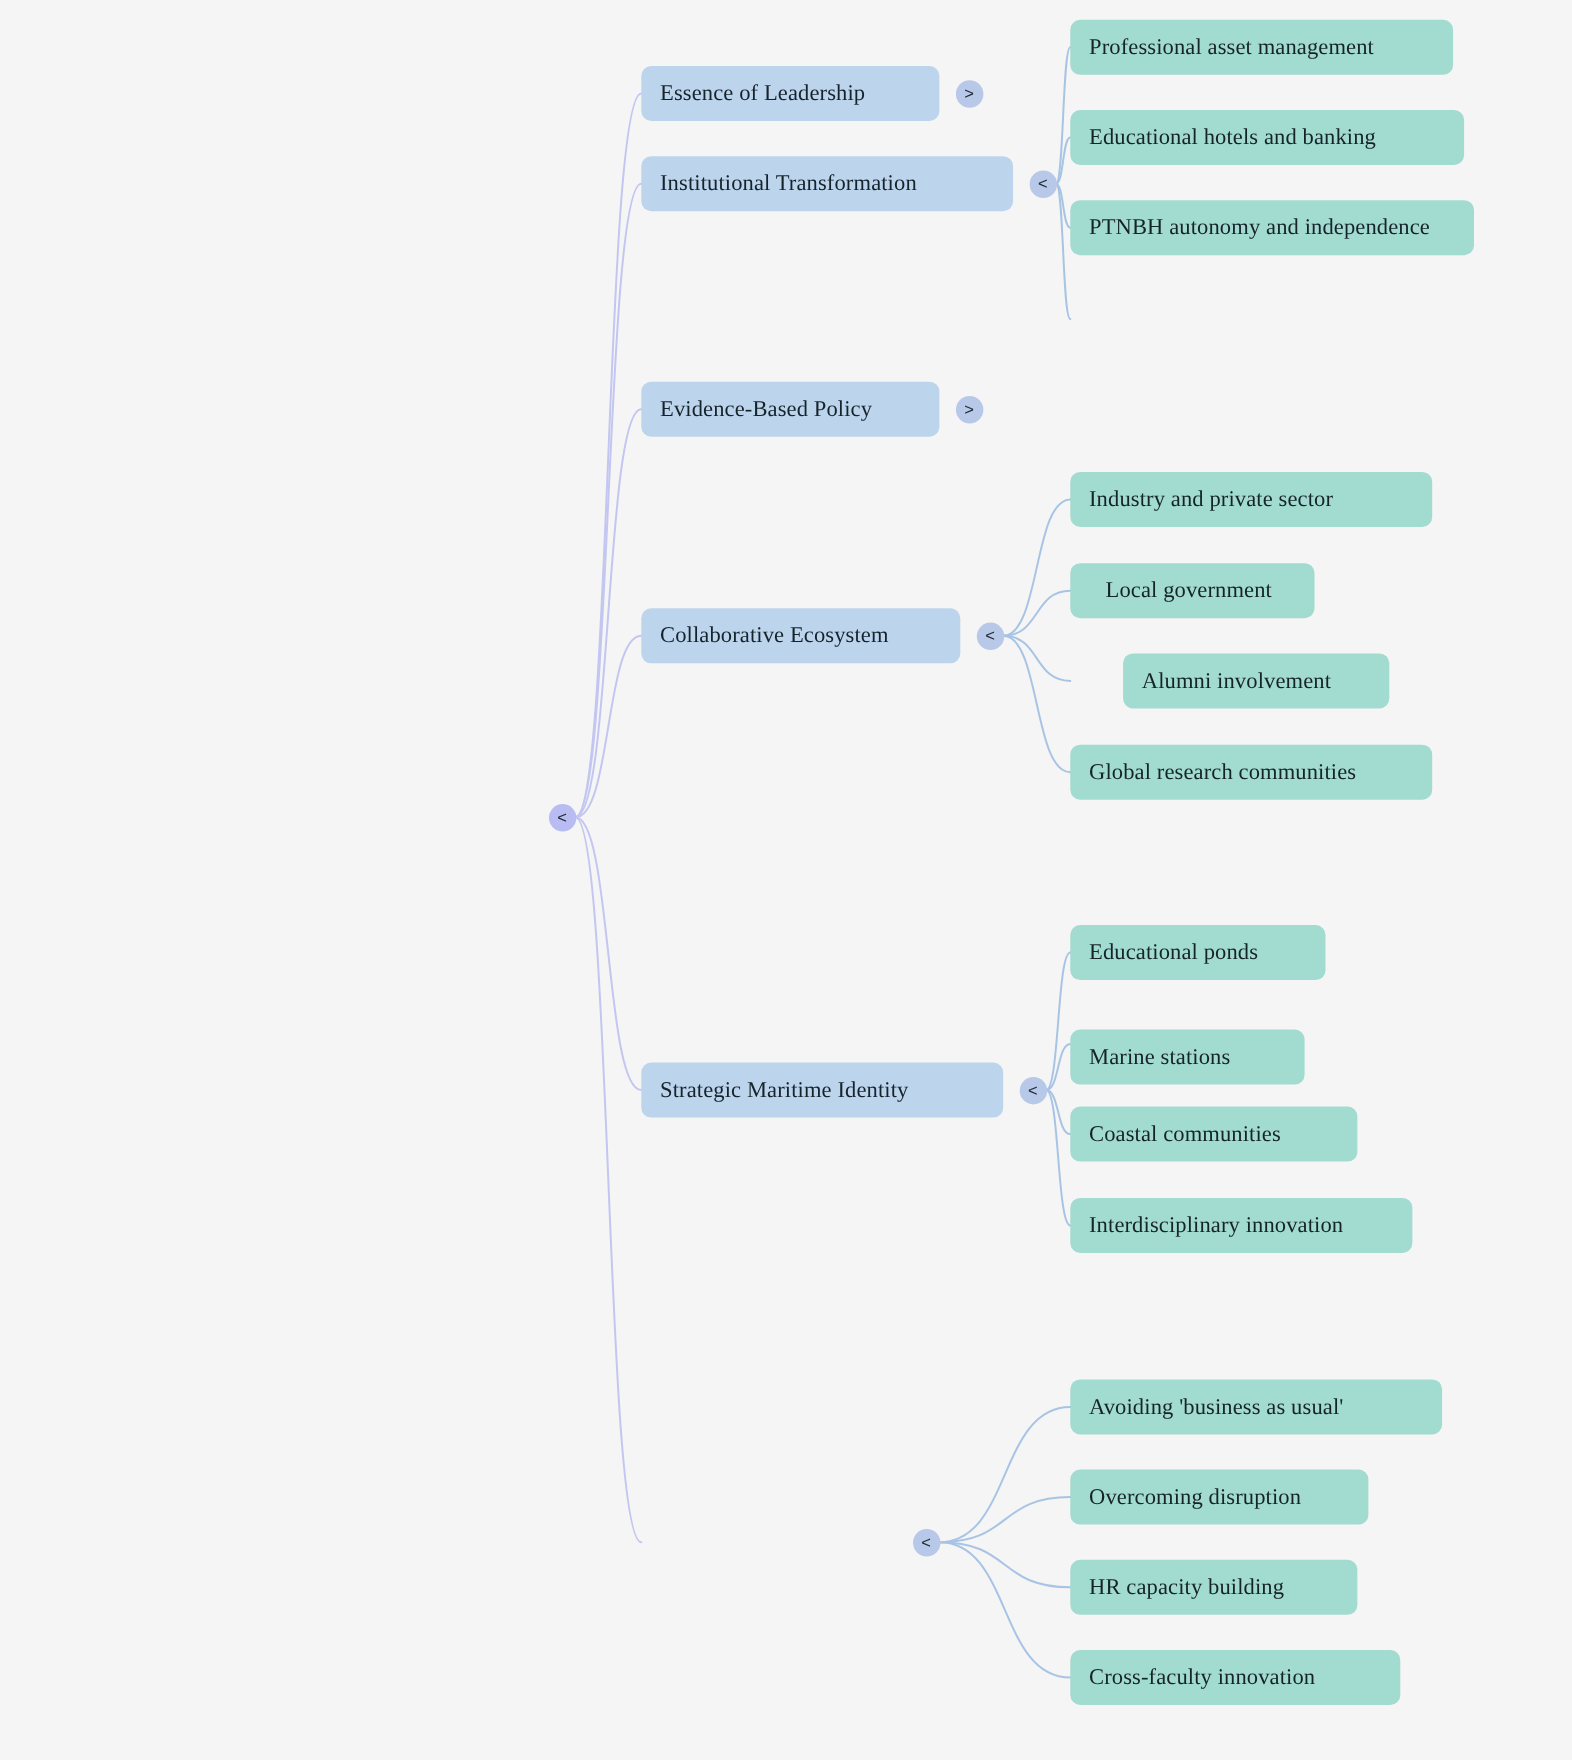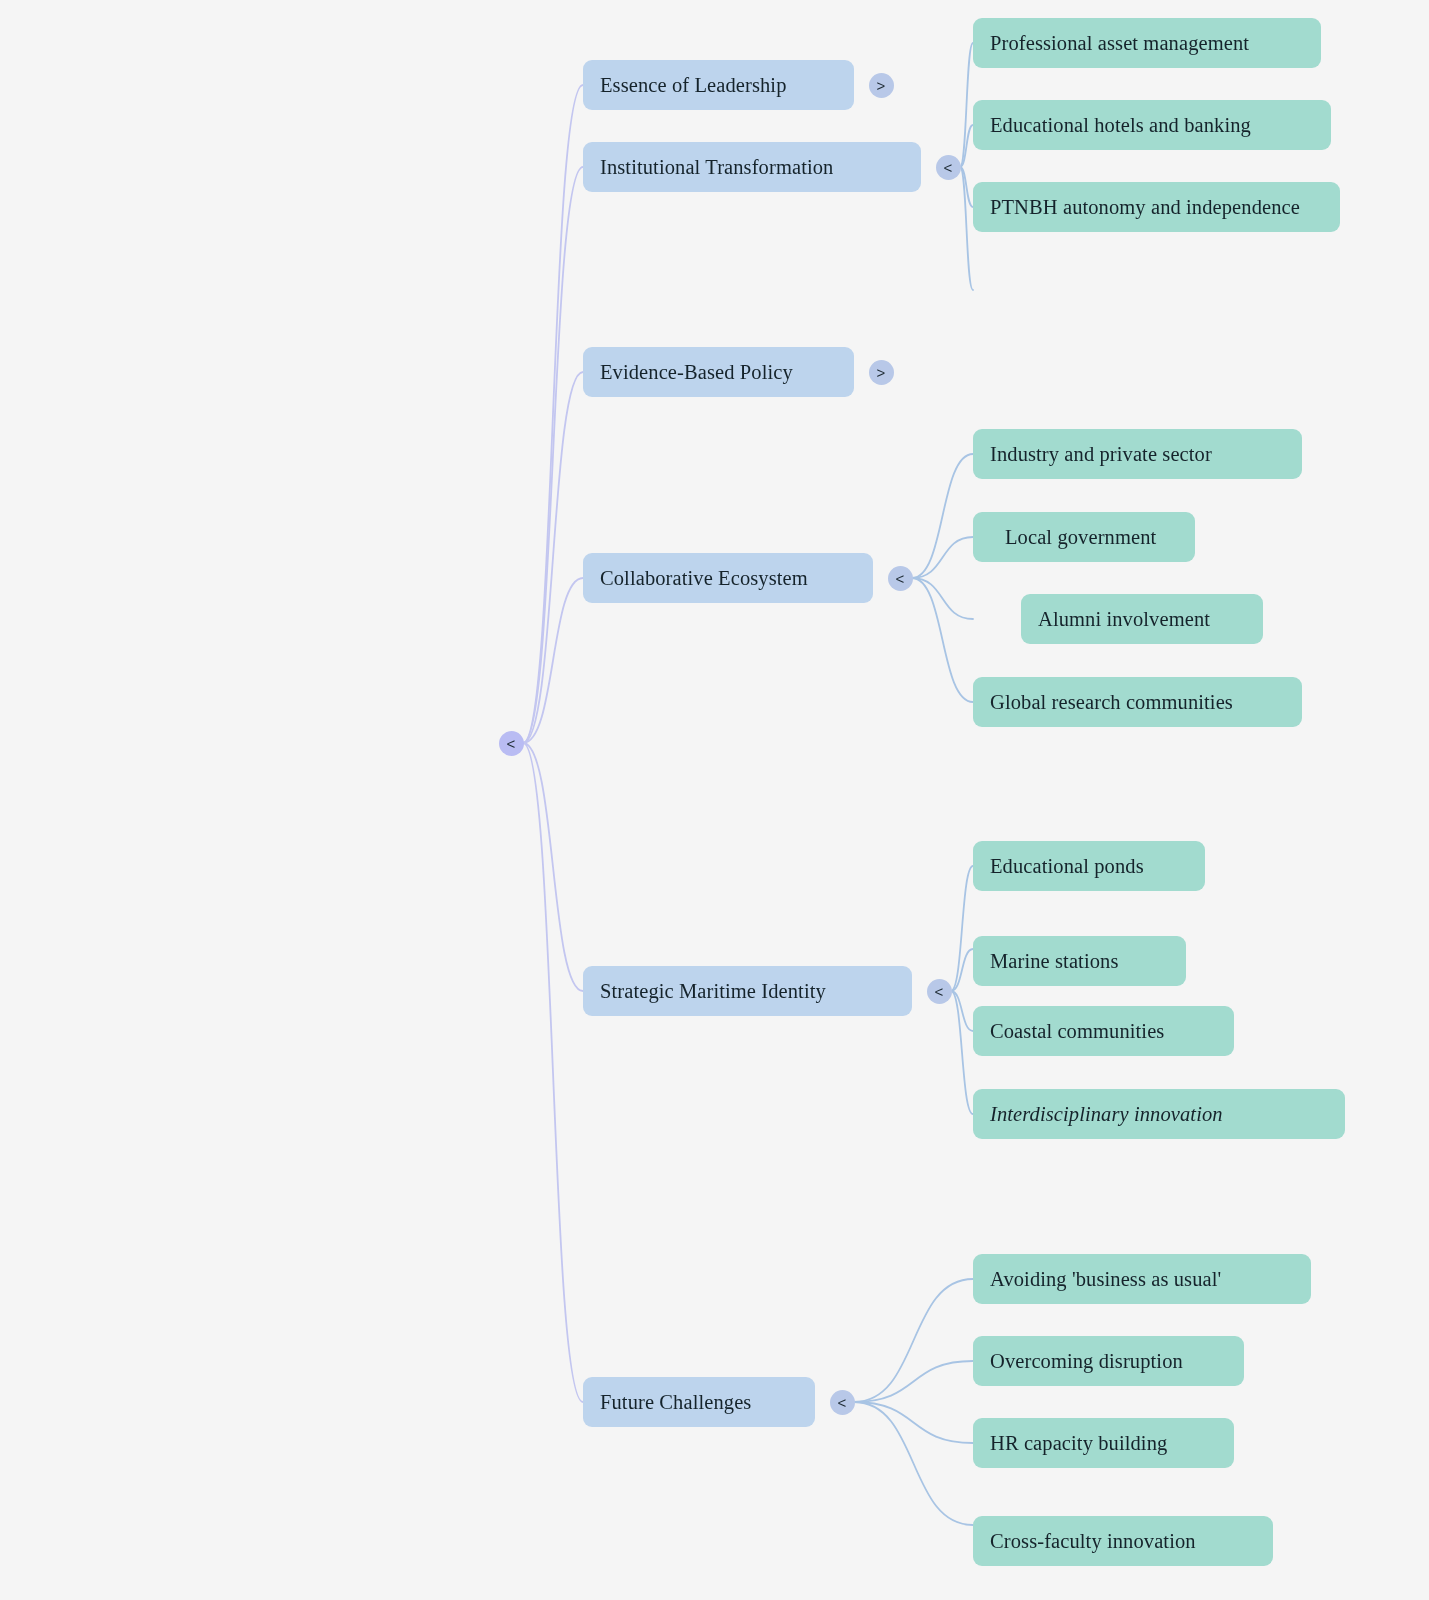--- a/index.html
+++ b/index.html
@@ -144,32 +144,29 @@
     <div class="toggle" style="left: 926.5px; top: 978.5px;">&lt;</div>
     <div class="node node-leaf" style="left: 973px; top: 841px; width: 232px; height: 50px;">
       <span>Educational ponds</span>
     </div>
     <div class="node node-leaf" style="left: 973px; top: 924px; width: 213px; height: 50px; margin-top: 12px;">
       <span>Marine stations</span>
     </div>
     <div class="node node-leaf" style="left: 973px; top: 1006px; width: 261px; height: 50px;">
       <span>Coastal communities</span>
     </div>
-    <div class="node node-leaf" style="left: 973px; top: 1089px; width: 372px; height: 50px; font-style: italic;">
+    <div class="node node-leaf" style="left: 973px; top: 1089px; width: 311px; height: 50px;">
       <span>Interdisciplinary innovation</span>
-    </div>
-    <div class="node node-branch" style="left: 583px; top: 1377px; width: 232px; height: 50px;">
-      <span>Future Challenges</span>
     </div>
     <div class="toggle" style="left: 829.5px; top: 1389.5px;">&lt;</div>
     <div class="node node-leaf" style="left: 973px; top: 1254px; width: 338px; height: 50px;">
       <span>Avoiding 'business as usual'</span>
     </div>
     <div class="node node-leaf" style="left: 973px; top: 1336px; width: 271px; height: 50px;">
       <span>Overcoming disruption</span>
     </div>
     <div class="node node-leaf" style="left: 973px; top: 1418px; width: 261px; height: 50px;">
       <span>HR capacity building</span>
     </div>
-    <div class="node node-leaf" style="left: 973px; top: 1500px; width: 300px; height: 50px; margin-top: 16px;">
+    <div class="node node-leaf" style="left: 973px; top: 1500px; width: 300px; height: 50px;">
       <span>Cross-faculty innovation</span>
     </div>
   </div>
 
 </body></html>

